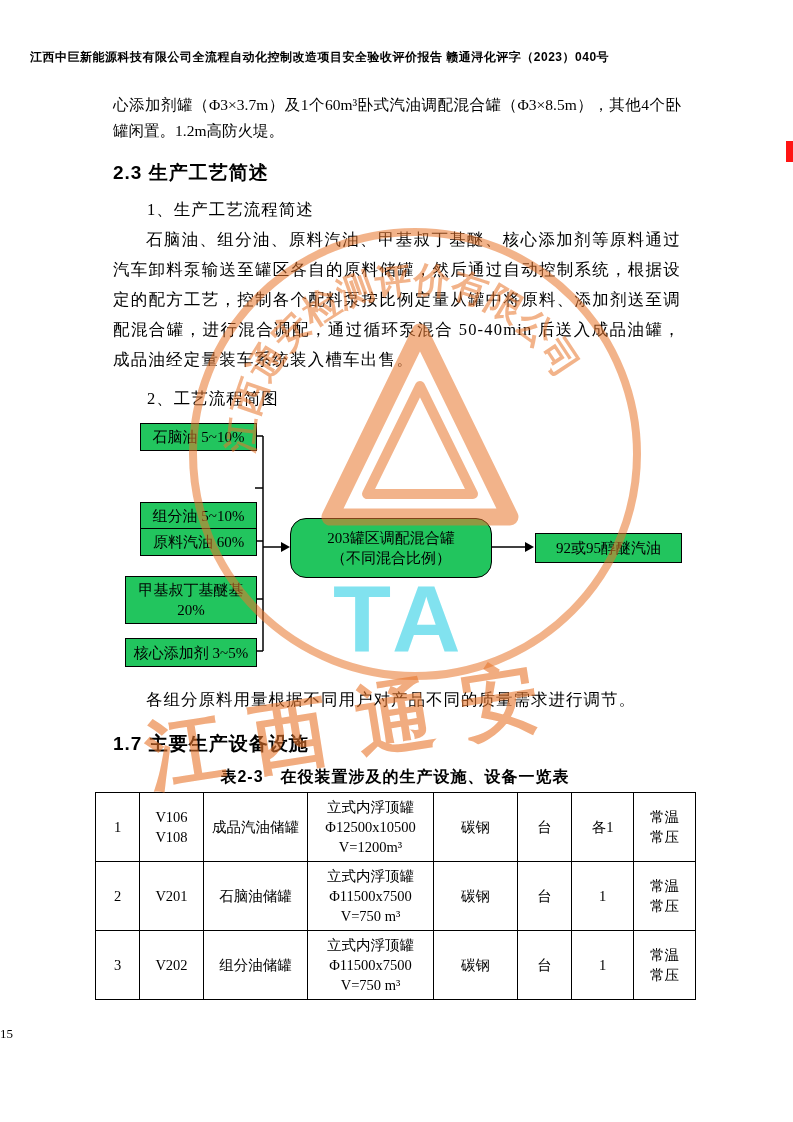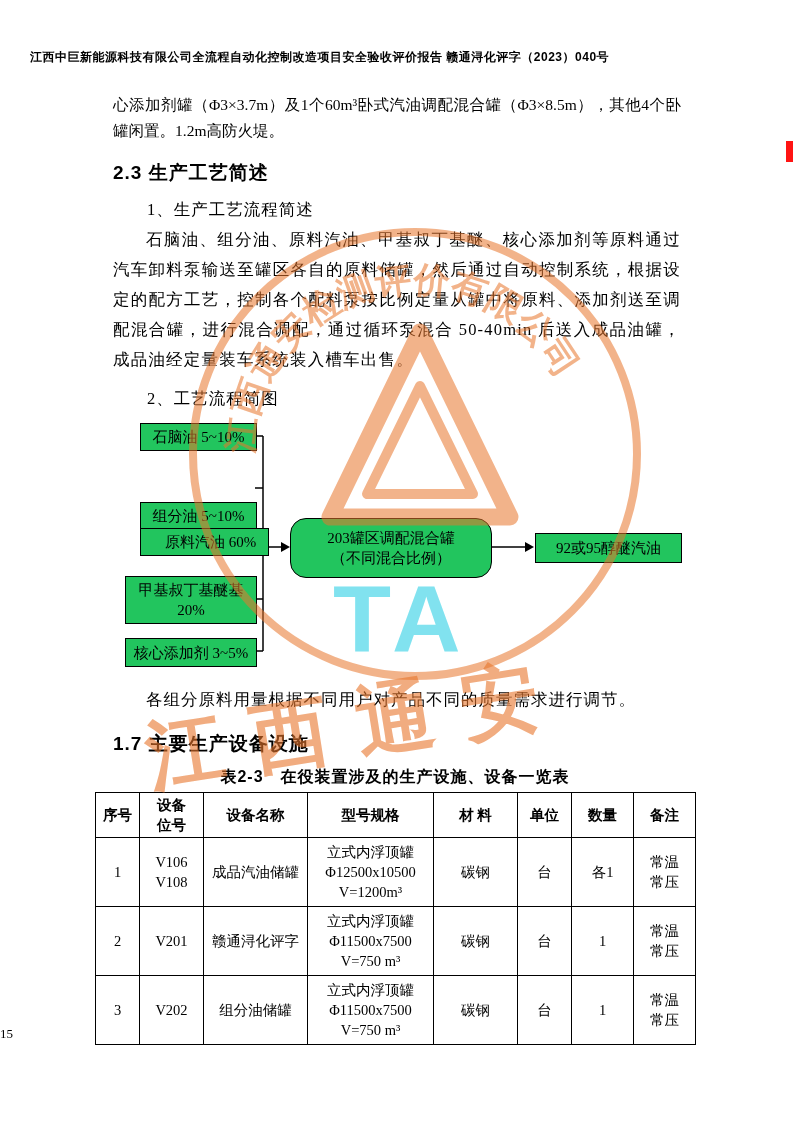--- a/index.html
+++ b/index.html
@@ -63,21 +63,21 @@
           <line x1="150" y1="18" x2="150" y2="233"></line>
           <line x1="150" y1="129" x2="168" y2="129"></line>
           <line x1="377" y1="129" x2="412" y2="129"></line>
         </g>
         <polygon points="168,124 177,129 168,134" fill="#000"></polygon>
         <polygon points="412,124 421,129 412,134" fill="#000"></polygon>
       </svg>
 
       <div class="fc-box" style="left:27px;top:5px;width:115px;height:26px;">石脑油 5~10%</div>
       <div class="fc-box" style="left:27px;top:57px;width:115px;height:26px;margin-top:27px;">组分油 5~10%</div>
-      <div class="fc-box" style="left:27px;top:110px;width:115px;height:26px;padding-left:12px;">原料汽油 60%</div>
+      <div class="fc-box" style="left:27px;top:110px;width:115px;height:26px;">原料汽油 60%</div>
       <div class="fc-box" style="left:12px;top:158px;width:130px;height:46px;">甲基叔丁基醚基
 20%</div>
       <div class="fc-box" style="left:12px;top:220px;width:130px;height:27px;">核心添加剂 3~5%</div>
 
       <div class="fc-box" style="left:177px;top:100px;width:200px;height:58px;border-radius:16px;">203罐区调配混合罐
 （不同混合比例）</div>
 
       <div class="fc-box" style="left:422px;top:115px;width:145px;height:28px;">92或95醇醚汽油</div>
     </div>
 
@@ -92,49 +92,38 @@
         <col style="width:44px">
           <col style="width:64px">
           <col style="width:104px">
           <col style="width:126px">
         <col style="width:84px">
           <col style="width:54px">
           <col style="width:62px">
           <col style="width:62px">
       </colgroup>
       <tbody>
-          <tr>
-        <th>序号</th>
-        <th>设备
-位号</th>
-        <th>设备名称</th>
-        <th>型号规格</th>
-        <th>材 料</th>
-        <th>单位</th>
-        <th>数量</th>
-        <th>备注</th>
-      </tr>
       <tr>
         <td>1</td>
         <td>V106
 V108</td>
         <td>成品汽油储罐</td>
         <td>立式内浮顶罐
 Φ12500x10500
 V=1200m³</td>
         <td>碳钢</td>
         <td>台</td>
         <td>各1</td>
         <td>常温
 常压</td>
       </tr>
       <tr>
         <td>2</td>
         <td>V201</td>
-        <td>赣通浔化评字</td>
+        <td>石脑油储罐</td>
         <td>立式内浮顶罐
 Φ11500x7500
 V=750 m³</td>
         <td>碳钢</td>
         <td>台</td>
         <td>1</td>
         <td>常温
 常压</td>
       </tr>
       <tr>

